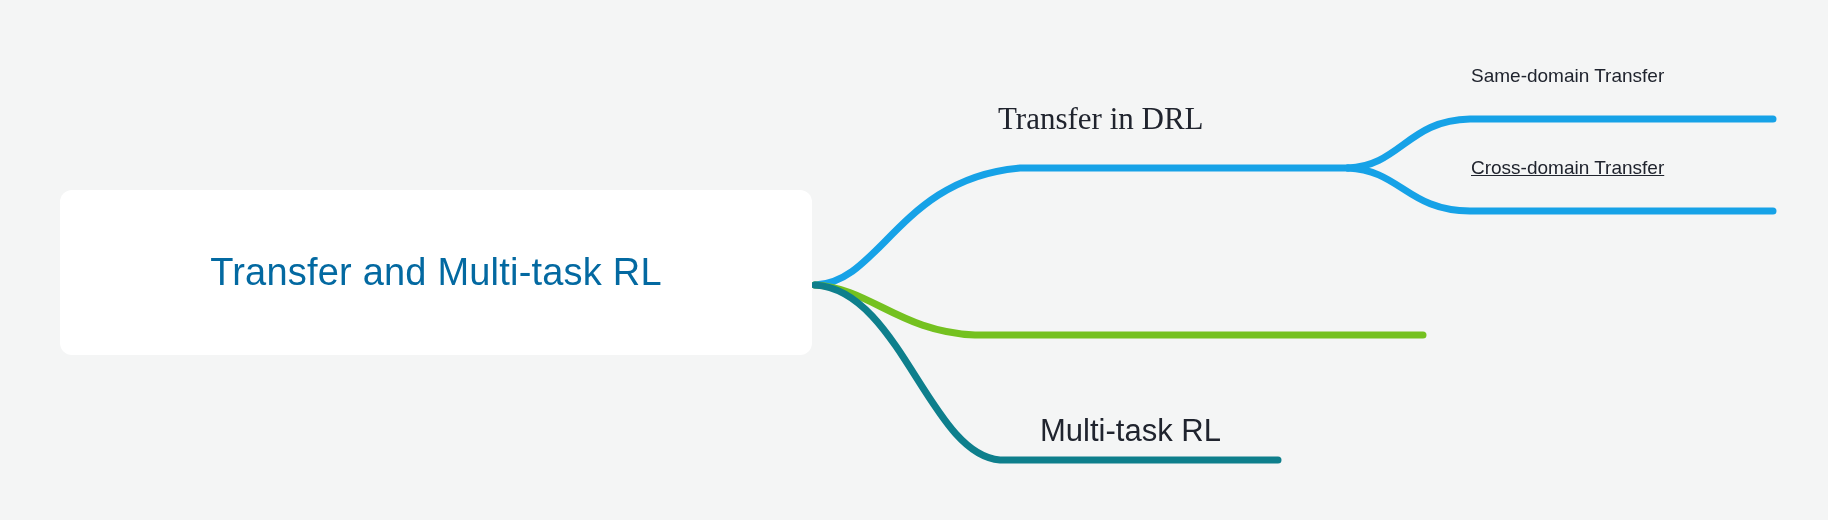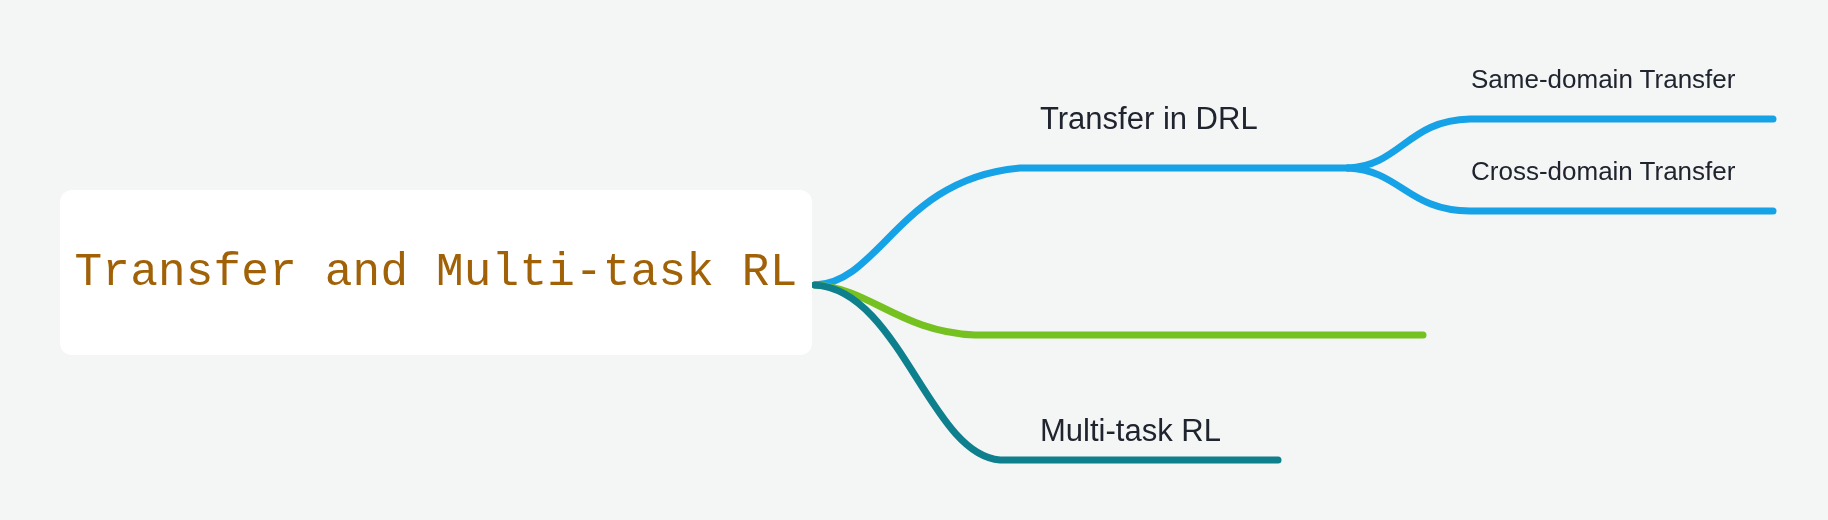--- a/index.html
+++ b/index.html
@@ -29,38 +29,37 @@
   .node-box {
     position: absolute;
     background: #ffffff;
     border-radius: 12px;
     display: flex;
     align-items: center;
     justify-content: center;
     box-sizing: border-box;
   }
   .node-box-label {
-    color: #a16207;
-    font-size: 46px;
+    color: #0369a1;
+    font-size: 38px;
     font-weight: 400;
     letter-spacing: 0.2px;
     white-space: nowrap;
-    font-family: Liberation Mono, monospace;
   }
   .branch-label {
     position: absolute;
     color: #20242e;
     white-space: nowrap;
     line-height: 1;
   }
   .branch-label.level-1 {
     font-size: 31px;
   }
   .branch-label.level-2 {
-    font-size: 26px;
+    font-size: 19px;
   }
 </style>
 </head>
 <body>
 
 <div id="mindmap-root">
 
   <svg id="edges-svg" viewBox="0 0 1828 520">
 
     <path d="M 815 285 C 880 283 900 178 1020 168 L 1348 168" fill="none" stroke="#16a2e7" stroke-width="7" stroke-linecap="round"></path>
@@ -71,22 +70,22 @@
 
     <path d="M 815 285 C 870 288 900 332 975 335 L 1423 335" fill="none" stroke="#74c120" stroke-width="7" stroke-linecap="round"></path>
 
     <path d="M 815 285 C 900 290 930 455 1000 460 L 1278 460" fill="none" stroke="#0e7f8c" stroke-width="7" stroke-linecap="round"></path>
   </svg>
 
   <div class="node-box" style="left:60px; top:190px; width:752px; height:165px;">
     <span class="node-box-label">Transfer and Multi-task RL</span>
   </div>
 
-  <div class="branch-label level-1" style="left:1040px; top:103px;">Transfer in DRL</div>
+  <div class="branch-label level-1" style="left:998px; top:103px;font-family:Liberation Serif, serif;">Transfer in DRL</div>
 
 
   <div class="branch-label level-1" style="left:1040px; top:395px;margin-top:20px;">Multi-task RL</div>
 
   <div class="branch-label level-2" style="left:1471px; top:66px;">Same-domain Transfer</div>
 
-  <div class="branch-label level-2" style="left:1471px; top:158px;">Cross-domain Transfer</div>
+  <div class="branch-label level-2" style="left:1471px; top:158px;text-decoration:underline;">Cross-domain Transfer</div>
 
 </div>
 
 </body></html>

